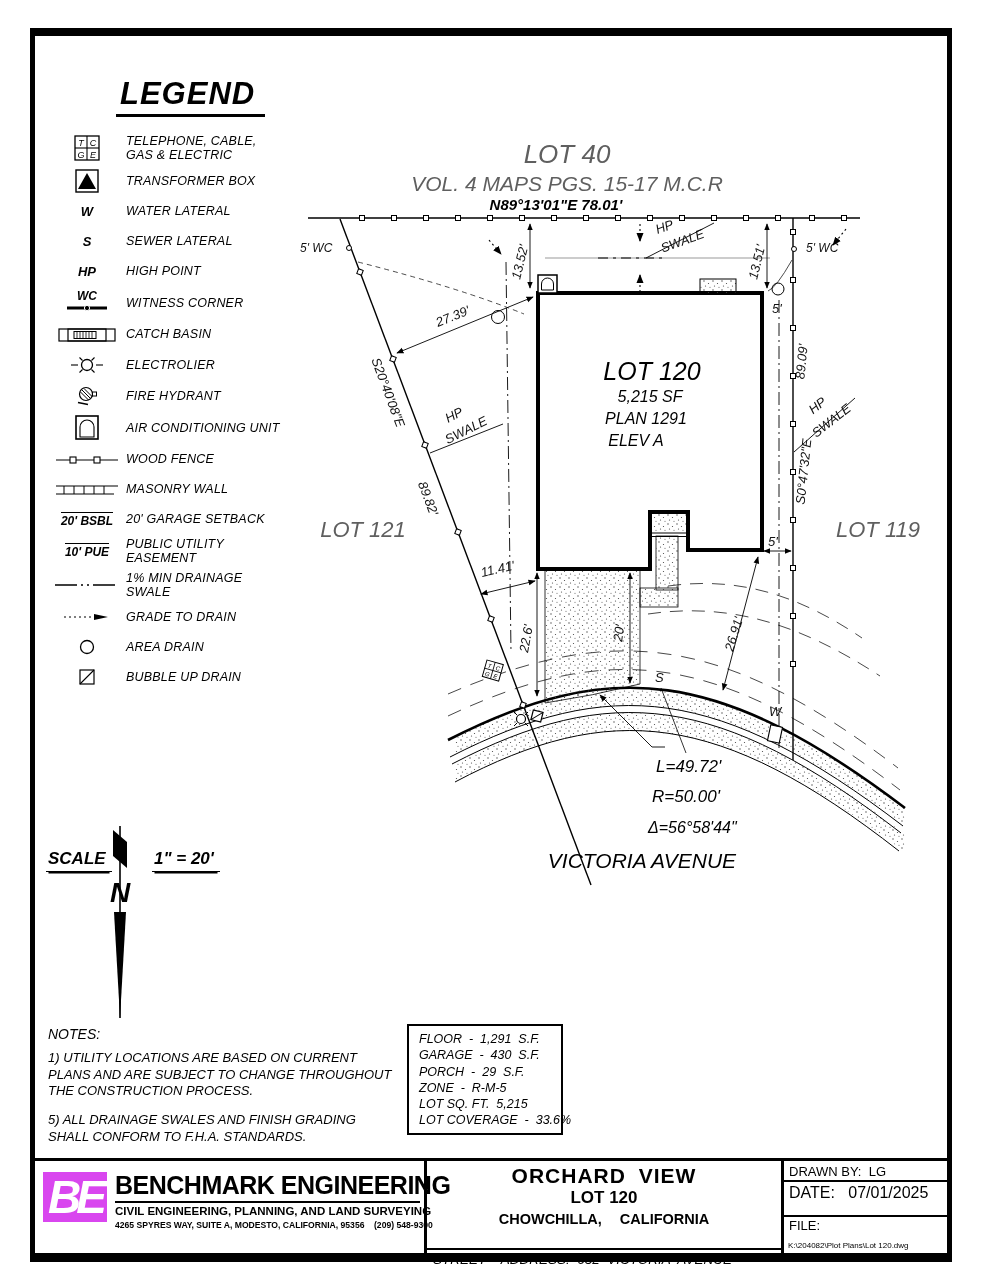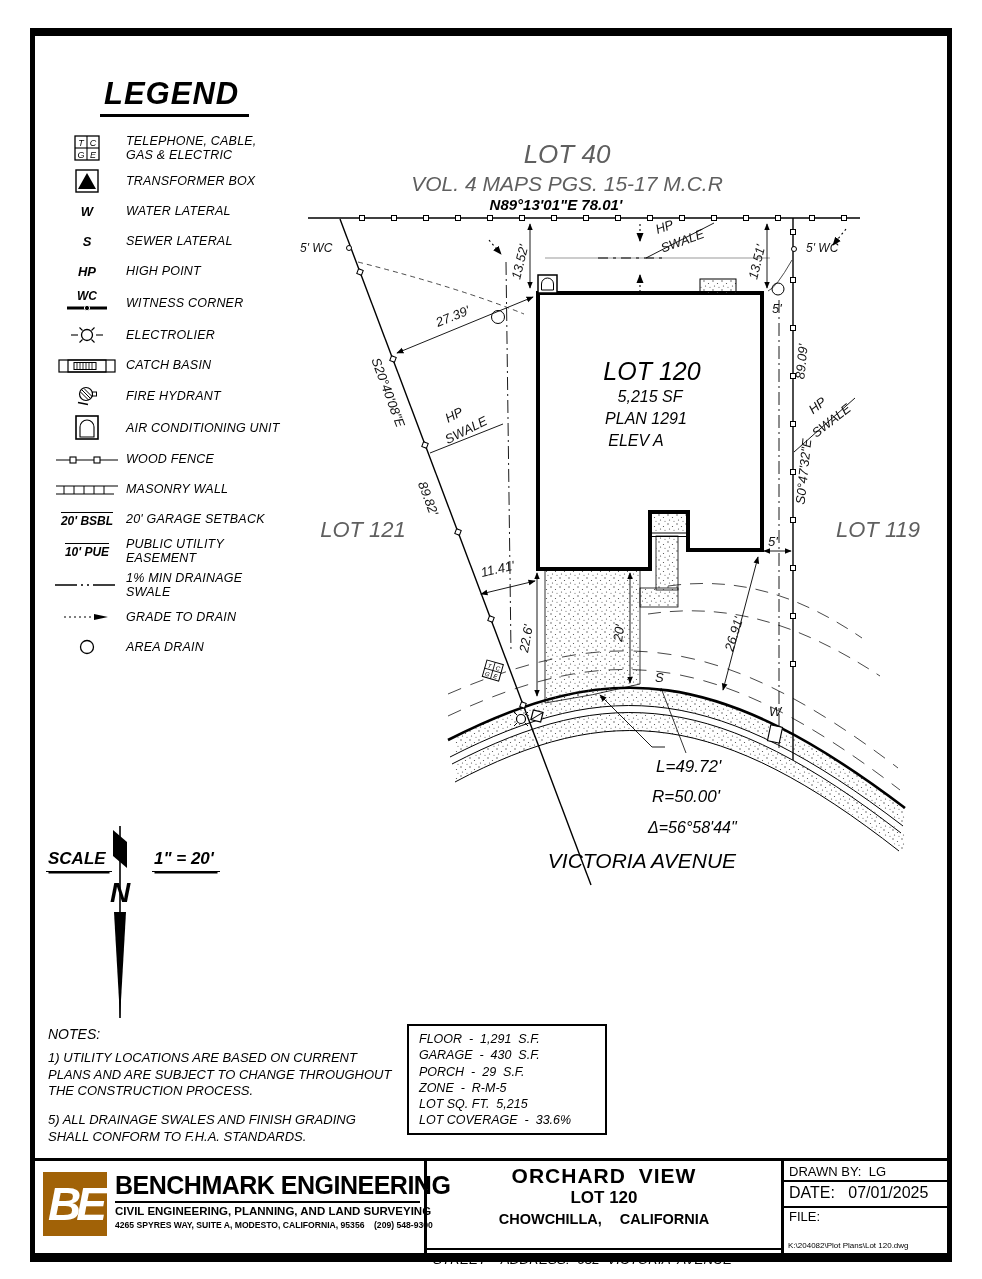--- a/index.html
+++ b/index.html
@@ -1,62 +1,62 @@
 <!DOCTYPE html>
 <html><head>
 <meta charset="utf-8">
 <style>
   html,body{margin:0;padding:0;background:#fff;}
   body{width:982px;height:1279px;position:relative;font-family:"Liberation Sans",sans-serif;color:#000;overflow:hidden;}
   .frame{position:absolute;left:30px;top:28px;width:922px;height:1234px;box-sizing:border-box;
          border-style:solid;border-color:#000;border-width:8px 5px 9px 5px;}
   
   .legend{position:absolute;left:48px;top:76px;width:270px;}
-  .legend-title{display:inline-block;margin-left:52px;font-size:31px;font-style:italic;font-weight:bold;
+  .legend-title{display:inline-block;margin-left:68px;font-size:31px;font-style:italic;font-weight:bold;
                 letter-spacing:1px;border-bottom:3px solid #000;padding:0 10px 2px 4px;}
   .legend-items{margin-top:16px;}
   .lg-row{display:flex;align-items:center;min-height:25px;margin-bottom:5px;}
   .lg-ic{width:78px;flex:none;display:flex;justify-content:center;align-items:center;}
   .lg-lbl{font-style:italic;font-size:12.5px;font-weight:500;line-height:1.15;letter-spacing:.2px;max-width:160px;}
   .lg-sym{font-style:italic;font-size:13px;font-weight:bold;}
   .ovl{border-top:1.5px solid #000;padding-top:1px;font-style:italic;font-size:12px;font-weight:bold;}
   
   .scale-lbl,.scale-val{position:absolute;font-style:italic;font-size:17px;font-weight:bold;
       border-bottom:1.5px solid #000;box-shadow:0 4px 0 -2.5px #000;padding:0 6px 2px 2px;}
   
   .notes{position:absolute;left:48px;top:1026px;width:348px;font-style:italic;}
   .notes-title{font-size:14px;font-weight:500;margin-bottom:8px;}
   .note-p{font-size:13px;font-weight:500;line-height:1.28;margin:0 0 12px 0;}
   
-  .site-table{position:absolute;left:407px;top:1024px;width:200px;border:2px solid #000;
+  .site-table{position:absolute;left:407px;top:1024px;width:156px;border:2px solid #000;
               padding:5px 8px 4px 10px;box-sizing:border-box;}
   .site-row{font-style:italic;font-size:12.5px;font-weight:500;line-height:1.3;white-space:pre;}
   
   .tblock{position:absolute;left:35px;top:1158px;width:912px;height:95px;box-sizing:border-box;
           border-top:3px solid #000;display:flex;}
   .tb-left{width:392px;flex:none;position:relative;border-right:3px solid #000;box-sizing:border-box;}
   .tb-mid{width:357px;flex:none;position:relative;border-right:3px solid #000;box-sizing:border-box;
           display:flex;flex-direction:column;gap:21px;}
   .tb-right{flex:1;position:relative;display:flex;flex-direction:column;}
-  .logo{position:absolute;left:8px;top:11px;width:64px;height:64px;background:#a16207;color:#fff;
+  .logo{position:absolute;left:8px;top:11px;width:64px;height:50px;background:#d946ef;color:#fff;
         display:flex;align-items:center;justify-content:center;font-weight:bold;font-size:46px;
         font-style:italic;letter-spacing:-5px;line-height:1;}
   .co{position:absolute;left:80px;top:10px;width:305px;text-align:center;}
   .co-name{font-size:25px;font-weight:bold;letter-spacing:-.5px;border-bottom:2px solid #000;
            white-space:nowrap;padding-bottom:1px;}
   .co-tag{font-size:11.5px;font-weight:bold;margin-top:2px;white-space:nowrap;}
   .co-addr{font-size:8.6px;font-weight:bold;margin-top:3px;white-space:pre;}
   .tb-mid-main{flex:1;text-align:center;padding-top:3px;}
   .proj-name{font-size:21px;font-weight:bold;letter-spacing:1px;word-spacing:6px;}
   .proj-lot{font-size:17px;font-weight:bold;margin-top:0px;}
   .proj-city{font-size:14.5px;font-weight:bold;margin-top:3px;word-spacing:14px;}
   .proj-street{border-top:2px solid #000;font-style:italic;font-size:13.5px;font-weight:500;
                padding:2px 0 3px 6px;text-align:left;white-space:pre;}
   .meta-row1{font-size:13px;font-weight:500;padding:3px 0 1px 5px;border-bottom:2px solid #000;white-space:pre;}
-  .meta-row2{font-size:16px;padding:2px 0 4px 5px;border-bottom:2px solid #000;white-space:pre;}
+  .meta-row2{font-size:16px;padding:2px 0 13px 5px;border-bottom:2px solid #000;white-space:pre;}
   .meta-file{flex:1;padding:1px 0 0 5px;position:relative;}
   .meta-file-lbl{font-size:13px;}
   .meta-file-path{position:absolute;left:4px;bottom:3px;font-size:8px;white-space:pre;}
   svg text{font-family:"Liberation Sans",sans-serif;}
   .t-dim{font-style:italic;font-size:13px;fill:#111;}
   .t-sm{font-style:italic;font-size:12px;fill:#111;}
   .t-gray{font-style:italic;fill:#5f5f5f;}
   .t-blk{font-style:italic;fill:#000;}
 </style>
 </head>
@@ -120,52 +120,52 @@
           <text x="22" y="11" font-size="12" font-weight="bold" font-style="italic" text-anchor="middle">WC</text>
           <line x1="2" y1="19" x2="42" y2="19" stroke="#000" stroke-width="3"></line>
           <circle cx="22" cy="19" r="2.6" fill="#000" stroke="#fff" stroke-width="1"></circle>
         </svg>
       </span>
       <span class="lg-lbl">WITNESS CORNER</span>
     </div>
 
     <div class="lg-row">
       <span class="lg-ic">
-        <svg width="36" height="26" viewBox="0 0 36 26">
-          <circle cx="18" cy="13" r="5.5" fill="none" stroke="#000" stroke-width="1.3"></circle>
-          <line x1="13.5" y1="8.5" x2="10.5" y2="5.5" stroke="#000" stroke-width="1.1"></line>
-          <line x1="22.5" y1="8.5" x2="25.5" y2="5.5" stroke="#000" stroke-width="1.1"></line>
-          <line x1="13.5" y1="17.5" x2="10.5" y2="20.5" stroke="#000" stroke-width="1.1"></line>
-          <line x1="22.5" y1="17.5" x2="25.5" y2="20.5" stroke="#000" stroke-width="1.1"></line>
-          <line x1="2" y1="13" x2="9" y2="13" stroke="#000" stroke-width="1.1"></line>
-          <line x1="27" y1="13" x2="34" y2="13" stroke="#000" stroke-width="1.1"></line>
-        </svg>
-      </span>
-      <span class="lg-lbl">ELECTROLIER</span>
-    </div>
-
-    <div class="lg-row">
-      <span class="lg-ic">
         <svg width="58" height="20" viewBox="0 0 58 20">
           <rect x="1" y="4" width="56" height="12" fill="none" stroke="#000" stroke-width="1.2"></rect>
           <rect x="10" y="4" width="38" height="12" fill="none" stroke="#000" stroke-width="1.2"></rect>
           <rect x="16" y="6.5" width="22" height="7" fill="none" stroke="#000" stroke-width="1"></rect>
           <line x1="19" y1="6.5" x2="19" y2="13.5" stroke="#000" stroke-width=".8"></line>
           <line x1="22" y1="6.5" x2="22" y2="13.5" stroke="#000" stroke-width=".8"></line>
           <line x1="25" y1="6.5" x2="25" y2="13.5" stroke="#000" stroke-width=".8"></line>
           <line x1="28" y1="6.5" x2="28" y2="13.5" stroke="#000" stroke-width=".8"></line>
           <line x1="31" y1="6.5" x2="31" y2="13.5" stroke="#000" stroke-width=".8"></line>
           <line x1="34" y1="6.5" x2="34" y2="13.5" stroke="#000" stroke-width=".8"></line>
         </svg>
       </span>
       <span class="lg-lbl">CATCH BASIN</span>
     </div>
 
     <div class="lg-row">
       <span class="lg-ic">
+        <svg width="36" height="26" viewBox="0 0 36 26">
+          <circle cx="18" cy="13" r="5.5" fill="none" stroke="#000" stroke-width="1.3"></circle>
+          <line x1="13.5" y1="8.5" x2="10.5" y2="5.5" stroke="#000" stroke-width="1.1"></line>
+          <line x1="22.5" y1="8.5" x2="25.5" y2="5.5" stroke="#000" stroke-width="1.1"></line>
+          <line x1="13.5" y1="17.5" x2="10.5" y2="20.5" stroke="#000" stroke-width="1.1"></line>
+          <line x1="22.5" y1="17.5" x2="25.5" y2="20.5" stroke="#000" stroke-width="1.1"></line>
+          <line x1="2" y1="13" x2="9" y2="13" stroke="#000" stroke-width="1.1"></line>
+          <line x1="27" y1="13" x2="34" y2="13" stroke="#000" stroke-width="1.1"></line>
+        </svg>
+      </span>
+      <span class="lg-lbl">ELECTROLIER</span>
+    </div>
+
+    <div class="lg-row">
+      <span class="lg-ic">
         <svg width="30" height="26" viewBox="0 0 30 26">
           <circle cx="14" cy="11" r="6.5" fill="none" stroke="#000" stroke-width="1.2"></circle>
           <line x1="9.5" y1="6.5" x2="18.5" y2="15.5" stroke="#000" stroke-width="1"></line>
           <line x1="12" y1="5.5" x2="20" y2="13.5" stroke="#000" stroke-width="1"></line>
           <line x1="8.5" y1="9" x2="16.5" y2="17" stroke="#000" stroke-width="1"></line>
           <rect x="20.5" y="9" width="4" height="4" fill="none" stroke="#000" stroke-width="1"></rect>
           <line x1="6" y1="19.5" x2="16" y2="21.5" stroke="#000" stroke-width="1.4"></line>
         </svg>
       </span>
       <span class="lg-lbl">FIRE HYDRANT</span>
@@ -243,20 +243,29 @@
 
     <div class="lg-row">
       <span class="lg-ic">
         <svg width="20" height="20" viewBox="0 0 20 20">
           <circle cx="10" cy="10" r="6.5" fill="none" stroke="#000" stroke-width="1.3"></circle>
         </svg>
       </span>
       <span class="lg-lbl">AREA DRAIN</span>
     </div>
 
+    <div class="lg-row">
+      <span class="lg-ic">
+        <svg width="20" height="20" viewBox="0 0 20 20">
+          <rect x="3" y="3" width="14" height="14" fill="none" stroke="#000" stroke-width="1.2"></rect>
+          <line x1="3" y1="17" x2="17" y2="3" stroke="#000" stroke-width="1.1"></line>
+        </svg>
+      </span>
+      <span class="lg-lbl">BUBBLE UP DRAIN</span>
+    </div>
   </div>
 </div>
 
 <svg style="position:absolute;left:270px;top:120px;" width="700" height="790" viewBox="270 120 700 790">
   <defs>
     <pattern id="stip" width="9" height="9" patternUnits="userSpaceOnUse">
       <circle cx="2" cy="2" r=".7" fill="#444"></circle>
       <circle cx="6.5" cy="4.5" r=".6" fill="#444"></circle>
       <circle cx="3.5" cy="7" r=".6" fill="#444"></circle>
       <circle cx="8" cy="8.2" r=".5" fill="#444"></circle>

